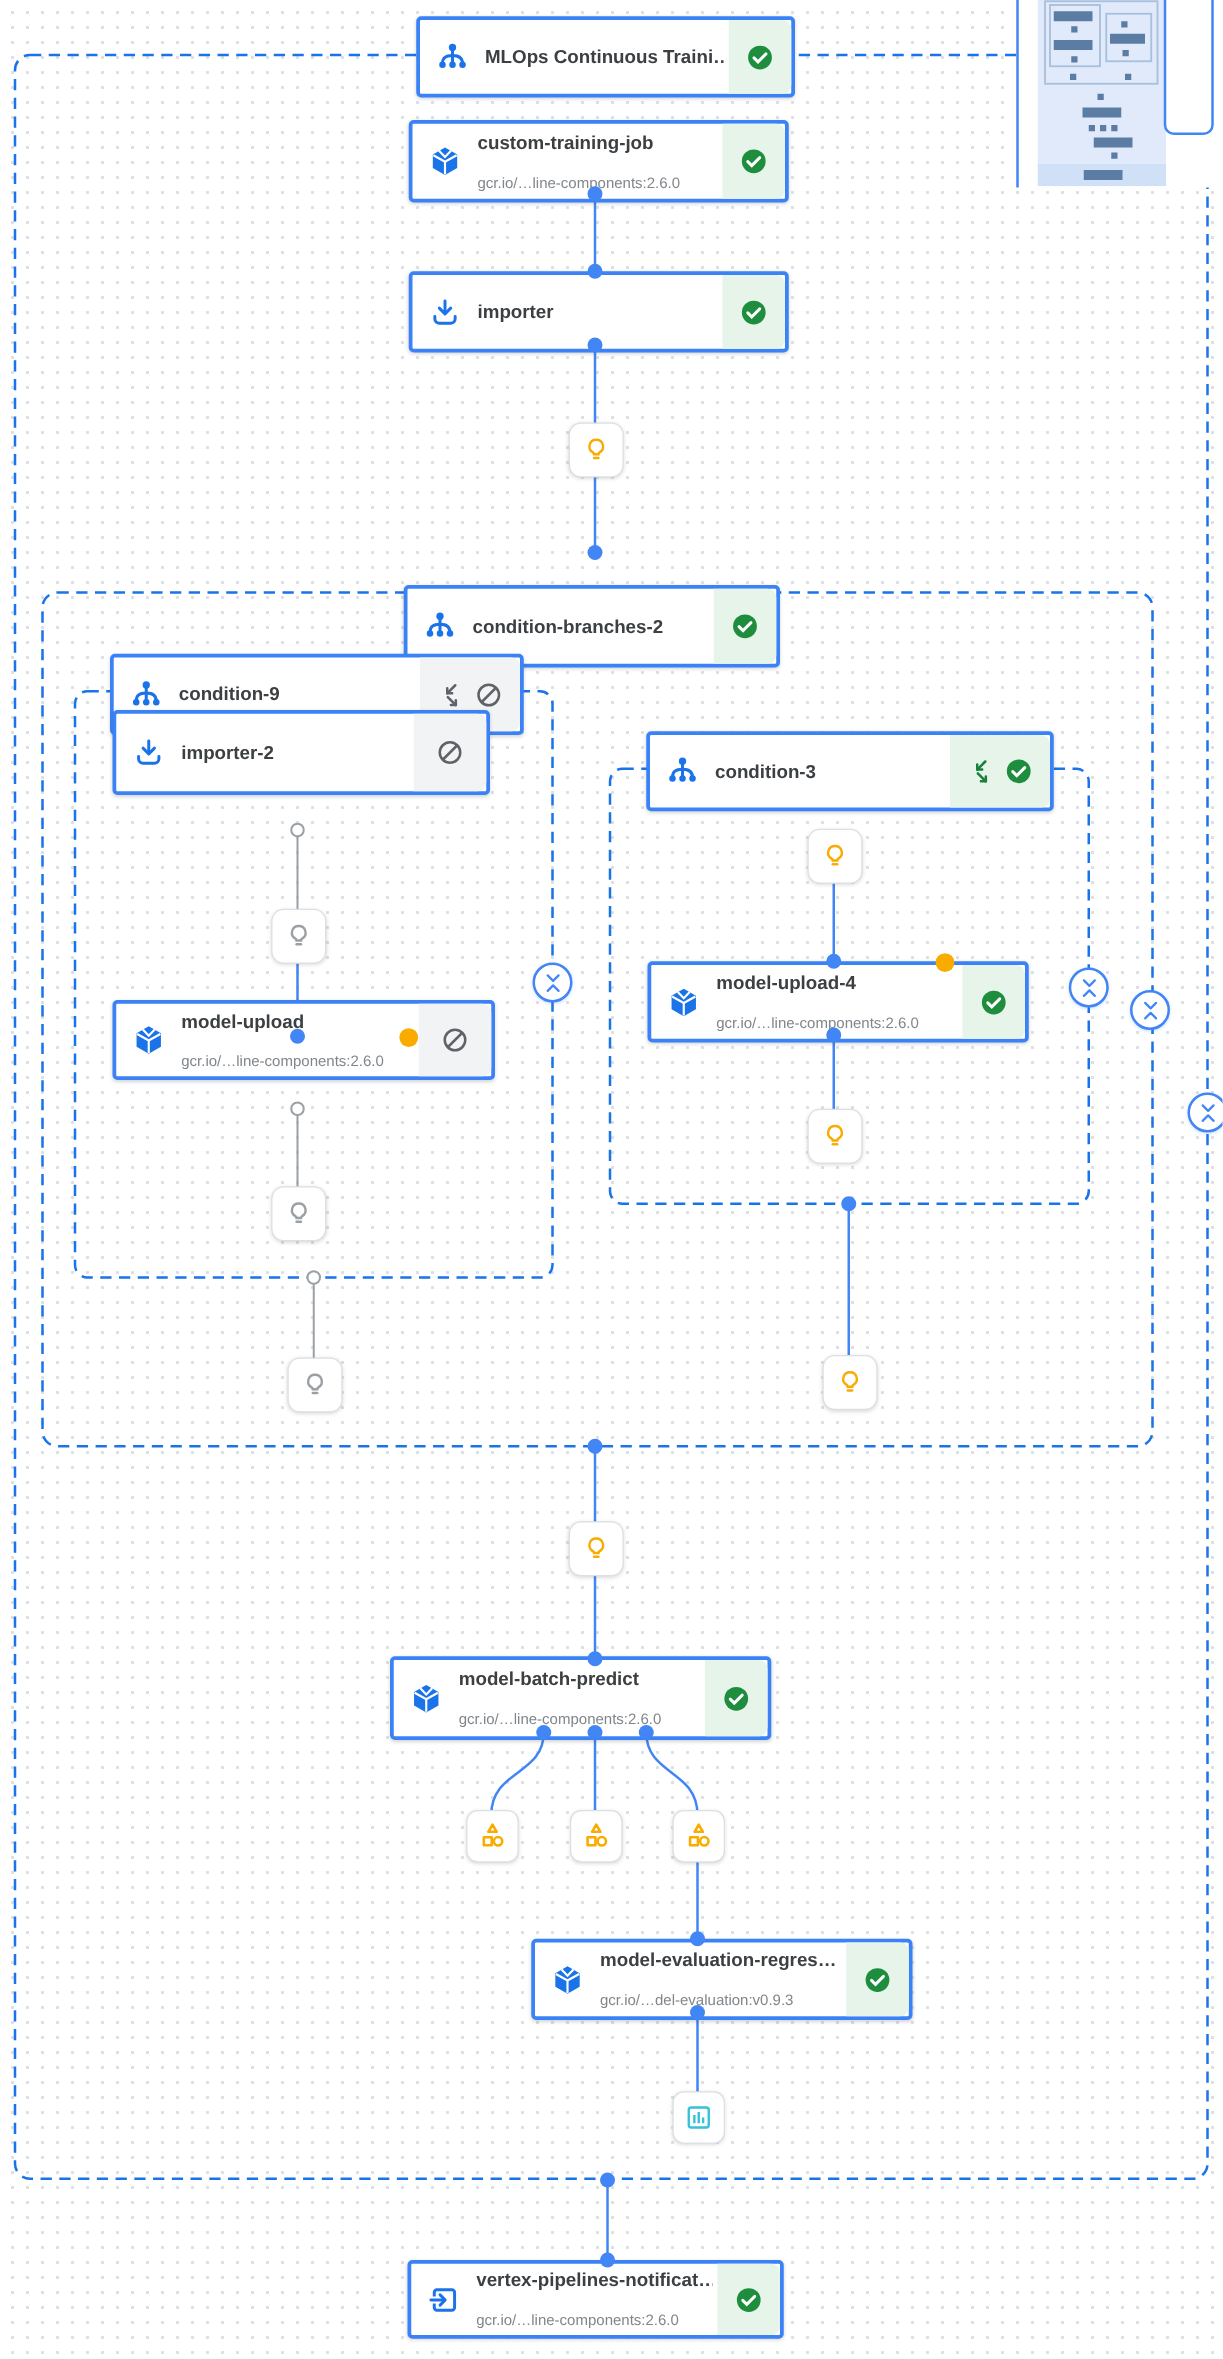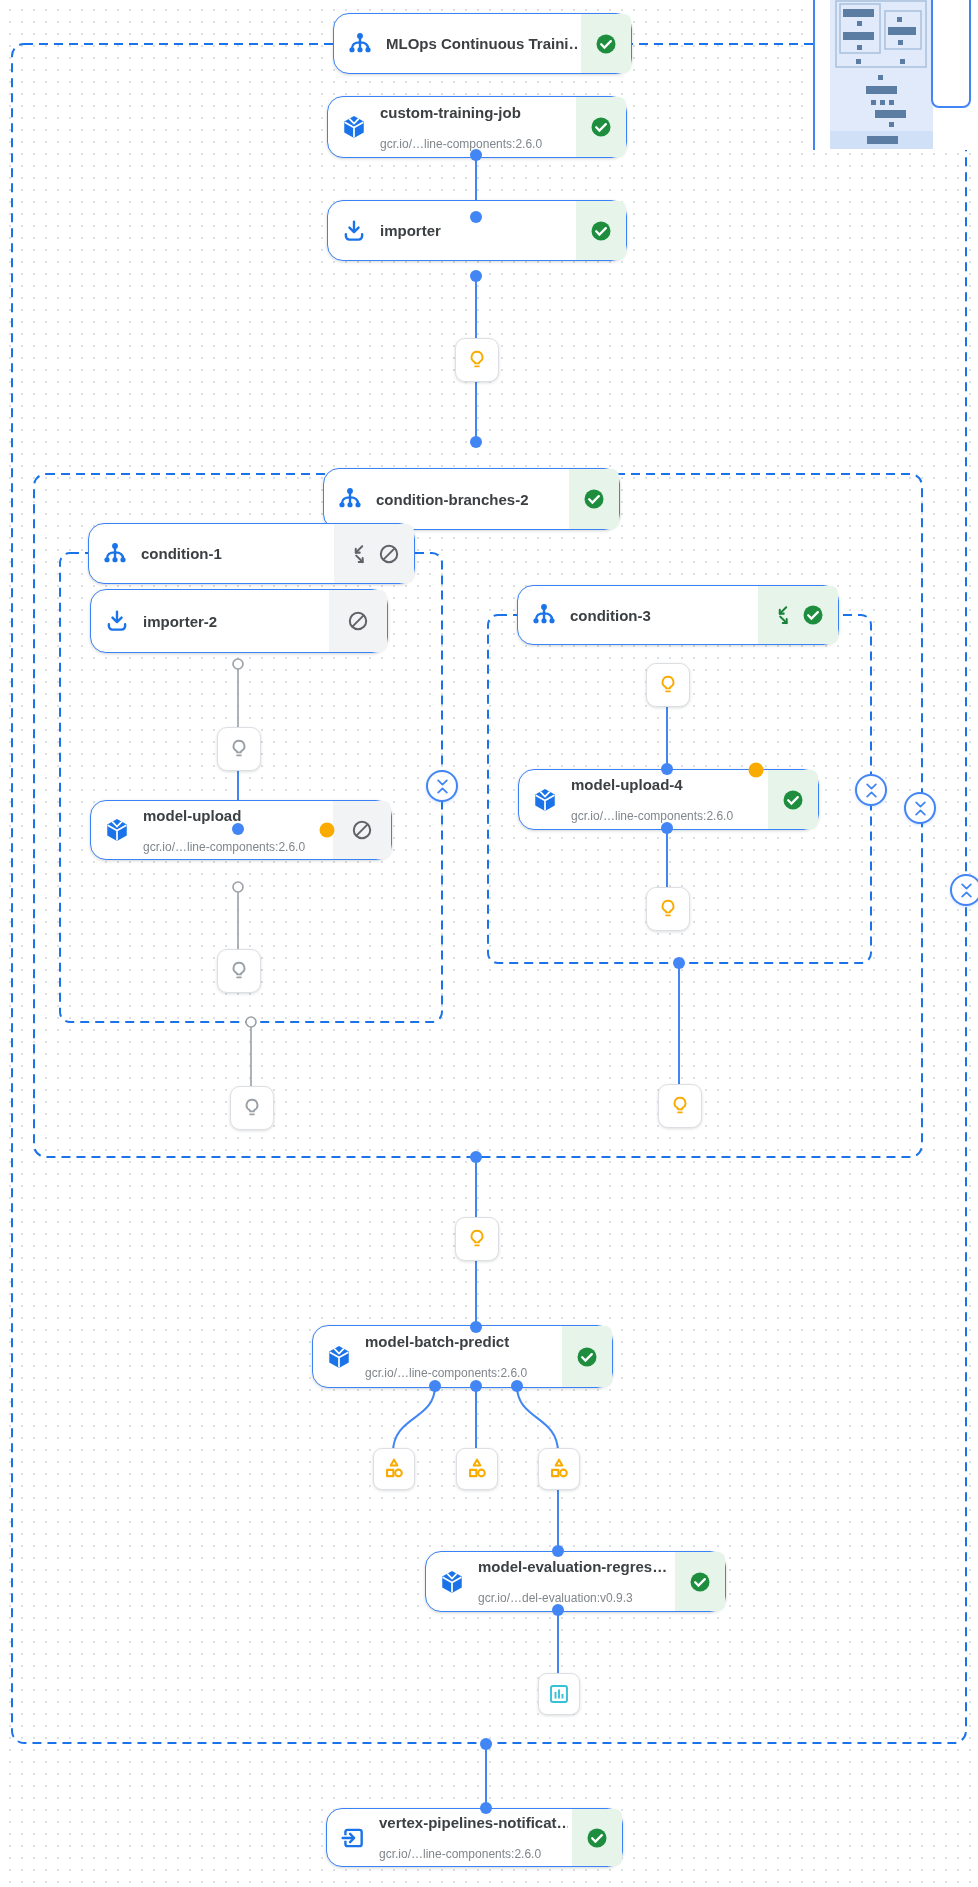--- a/index.html
+++ b/index.html
@@ -3,21 +3,21 @@
 <meta charset="utf-8">
 <style>
   html,body{margin:0;padding:0;}
   body{width:978px;height:1887px;position:relative;overflow:hidden;background:#fff;
        font-family:"Liberation Sans",sans-serif;}
   .grid{position:absolute;inset:0;
         background-image:radial-gradient(circle,#dcdfe3 1.1px,transparent 1.35px);
         background-size:12px 12px;background-position:4px 4px;}
   svg.layer{position:absolute;left:0;top:0;pointer-events:none;}
   .node{position:absolute;display:flex;align-items:center;background:#fff;
-        border:1px solid #3b82f6;border-radius:16px;z-index:3;
+        border:3px solid #3b82f6;border-radius:4px;z-index:3;
         box-shadow:0 1px 3px rgba(60,64,67,.22);}
   .nicon{width:52px;display:flex;align-items:center;justify-content:center;flex:0 0 52px;}
   .ntexts{flex:1;min-width:0;padding-right:4px;}
   .ntitle{font-size:15px;font-weight:bold;color:#3c4043;white-space:nowrap;overflow:hidden;}
   .nsub{font-size:12px;color:#80868b;white-space:nowrap;overflow:hidden;margin-top:16px;}
   .nstatus{align-self:stretch;display:flex;align-items:center;justify-content:center;
            gap:7px;border-radius:0 7px 7px 0;flex:0 0 auto;}
   .st-success{background:#e6f4ea;width:50px;}
   .st-skipped{background:#f1f3f4;width:58px;}
   .st-wide{width:80px;}
@@ -102,21 +102,21 @@
       <div class="nsub">gcr.io/…line-components:2.6.0</div>
     </div>
   <div class="nstatus st-success">
     <svg width="24" height="24" viewBox="0 0 24 24">
         <circle cx="12" cy="12" r="9.5" fill="#1e8e3e"></circle>
         <path d="M7.2 12.3 10.4 15.5 16.8 9.1" stroke="#fff" stroke-width="2.3" fill="none" stroke-linecap="round"></path>
       </svg>
   </div>
 </div>
 
-<div class="node" style="left:327px;top:200px;width:298px;height:59px">
+<div class="node" style="left:327px;top:217px;width:298px;height:59px">
   <span class="nicon">
     <svg width="26" height="26" viewBox="0 0 24 24" fill="none" stroke="#1a73e8" stroke-width="2.2" stroke-linecap="round" stroke-linejoin="round">
         <path d="M12 3.5 V12"></path>
         <path d="M7.8 8.8 12 13 16.2 8.8"></path>
         <path d="M4.5 15 v1.7 a3.3 3.3 0 0 0 3.3 3.3 h8.4 a3.3 3.3 0 0 0 3.3 -3.3 V15"></path>
       </svg>
   </span>
   <div class="ntexts">
       <div class="ntitle">importer</div>
     </div>
@@ -155,37 +155,37 @@
     <svg width="26" height="26" viewBox="0 0 24 24">
         <circle cx="12" cy="4.6" r="2.7" fill="#1a73e8"></circle>
         <rect x="10.9" y="5.5" width="2.2" height="5.5" fill="#1a73e8"></rect>
         <path d="M12 10.5 C7 10.5 4.6 12.2 4.6 16.5 M12 10.5 C17 10.5 19.4 12.2 19.4 16.5 M12 10.5 V16.5" stroke="#1a73e8" stroke-width="2.2" fill="none"></path>
         <circle cx="4.6" cy="17.3" r="2.4" fill="#1a73e8"></circle>
         <circle cx="12" cy="17.3" r="2.4" fill="#1a73e8"></circle>
         <circle cx="19.4" cy="17.3" r="2.4" fill="#1a73e8"></circle>
       </svg>
   </span>
   <div class="ntexts">
-      <div class="ntitle">condition-1</div>
+      <div class="ntitle">condition-9</div>
     </div>
   <div class="nstatus st-skipped st-wide">
     <svg width="22" height="22" viewBox="0 0 24 24" fill="none" stroke="#5f6368" stroke-width="2.2" stroke-linecap="round" stroke-linejoin="round">
         <path d="M15.5 3.5 8.5 10.5"></path>
         <path d="M8.5 6.2 v4.3 h4.3"></path>
         <path d="M9 13.8 16 20.8"></path>
         <path d="M16 16.5 v4.3 h-4.3"></path>
       </svg>
     <svg width="24" height="24" viewBox="0 0 24 24" fill="none" stroke="#5f6368" stroke-width="2">
         <circle cx="12" cy="12" r="8.2"></circle>
         <line x1="6.4" y1="17.6" x2="17.6" y2="6.4"></line>
       </svg>
   </div>
 </div>
 
-<div class="node" style="left:90px;top:589px;width:296px;height:62px">
+<div class="node" style="left:90px;top:568px;width:296px;height:62px">
   <span class="nicon">
     <svg width="26" height="26" viewBox="0 0 24 24" fill="none" stroke="#1a73e8" stroke-width="2.2" stroke-linecap="round" stroke-linejoin="round">
         <path d="M12 3.5 V12"></path>
         <path d="M7.8 8.8 12 13 16.2 8.8"></path>
         <path d="M4.5 15 v1.7 a3.3 3.3 0 0 0 3.3 3.3 h8.4 a3.3 3.3 0 0 0 3.3 -3.3 V15"></path>
       </svg>
   </span>
   <div class="ntexts">
       <div class="ntitle">importer-2</div>
     </div>

